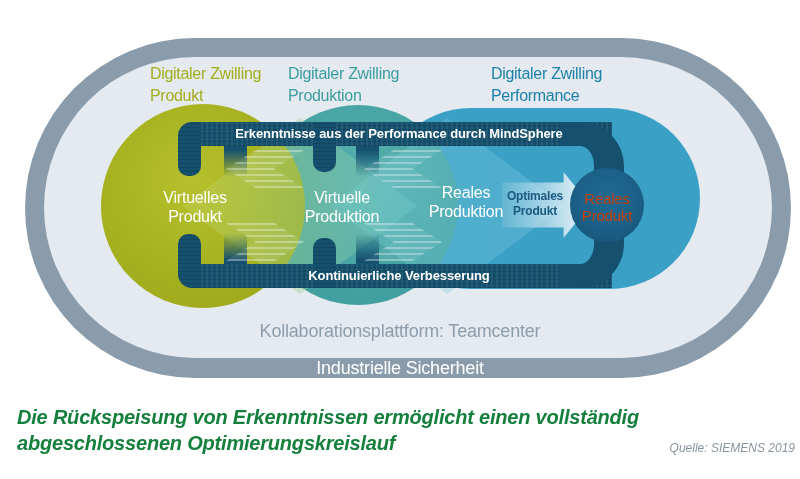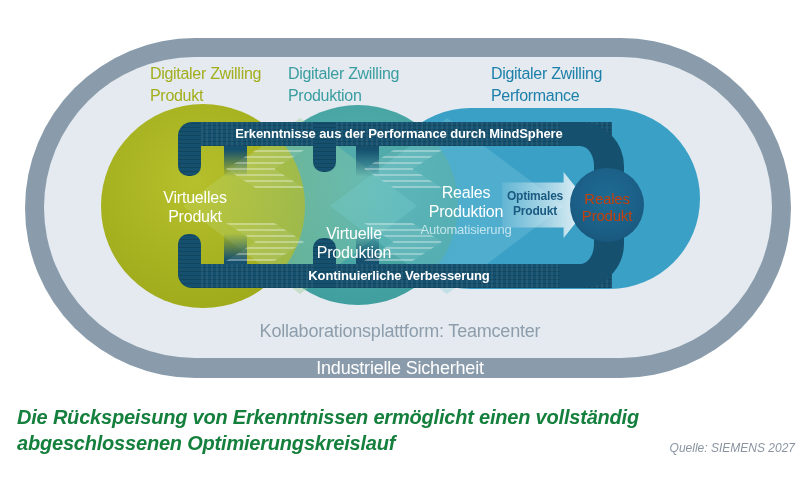--- a/index.html
+++ b/index.html
@@ -64,21 +64,21 @@
     z-index:9;background:radial-gradient(circle at 50% 40%, #1e6b94 0%, #1b5e85 60%, #174f74 100%);}
   .reales-label{position:absolute;left:560px;top:190px;width:94px;z-index:10;text-align:center;
     color:#c2410c;font-size:15px;line-height:17px;letter-spacing:-.2px;}
   
   .twin-title{position:absolute;top:63px;z-index:10;font-size:16px;font-weight:normal;
     line-height:22px;letter-spacing:-.3px;}
   .tt1{left:150px;color:#a3ae1c;} .tt2{left:288px;color:#3a9da0;} .tt3{left:491px;color:#1d80aa;}
   .stage-label{position:absolute;z-index:9;color:#ffffff;text-align:center;
     font-size:16px;line-height:19px;letter-spacing:-.2px;}
   .sl1{left:135px;top:188px;width:120px;}
-  .sl2{left:284px;top:188px;width:140px;margin-top:36px;}
+  .sl2{left:272px;top:188px;width:140px;}
   .sl3{left:396px;top:183px;width:140px;}
   .stage-sub{font-size:13px;line-height:15px;color:rgba(226,243,248,.78);margin-top:1px;}
   .band-label{position:absolute;z-index:10;color:#ffffff;font-weight:bold;font-size:13px;
     text-align:center;letter-spacing:-.1px;}
   .bl-top{left:186px;top:122px;width:426px;height:40px;line-height:24px;}
   .bl-bottom{left:186px;top:264px;width:426px;height:24px;line-height:24px;}
   .platform-label{position:absolute;left:200px;top:321px;width:400px;z-index:10;text-align:center;
     color:#8d9dac;font-size:18px;letter-spacing:-.2px;}
   .security-label{position:absolute;left:200px;top:358px;width:400px;z-index:10;text-align:center;
     color:#ffffff;font-size:18px;letter-spacing:-.2px;}
@@ -147,28 +147,27 @@
     <div>Virtuelles</div>
     <div>Produkt</div>
   </div>
   <div class="stage-label sl2">
     <div>Virtuelle</div>
     <div>Produktion</div>
   </div>
   <div class="stage-label sl3">
     <div>Reales</div>
     <div>Produktion</div>
-    <div class="stage-sub">Automatisierung</div>
   </div>
 
   <div class="band-label bl-top">Erkenntnisse aus der Performance durch MindSphere</div>
   <div class="band-label bl-bottom">Kontinuierliche Verbesserung</div>
 
   <div class="platform-label">Kollaborationsplattform: Teamcenter</div>
   <div class="security-label">Industrielle Sicherheit</div>
 
   <div class="caption">
     <div>Die Rückspeisung von Erkenntnissen ermöglicht einen vollständig</div>
     <div>abgeschlossenen Optimierungskreislauf</div>
   </div>
-  <div class="source">Quelle: SIEMENS 2027</div>
+  <div class="source">Quelle: SIEMENS 2019</div>
 
 </div>
 
 </body></html>

